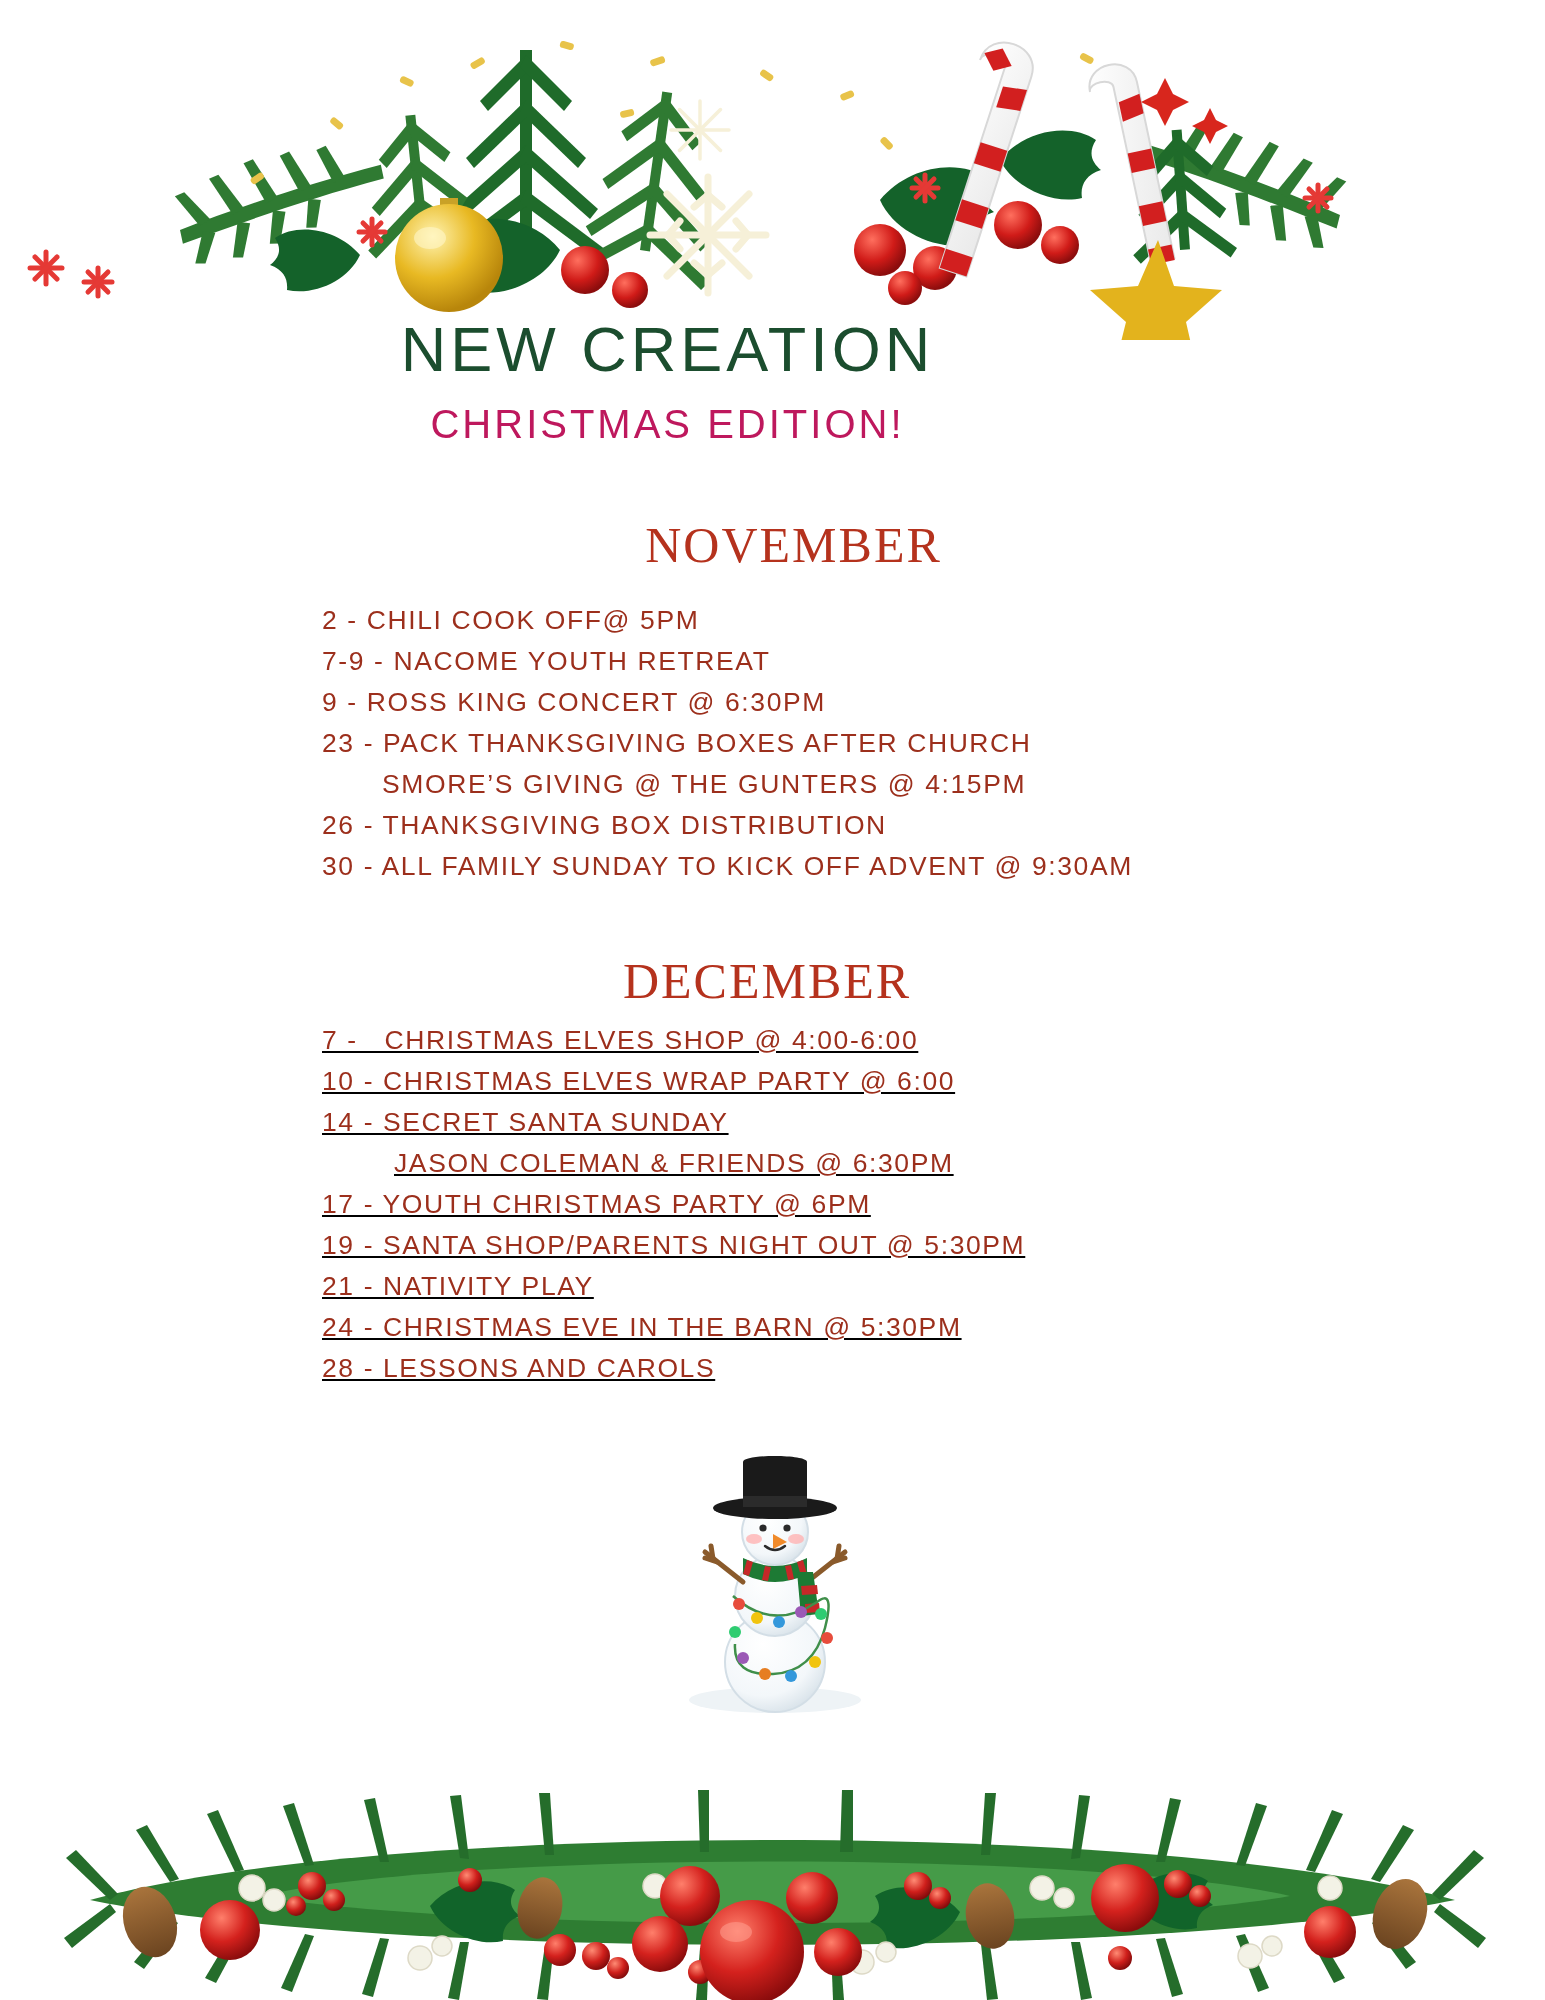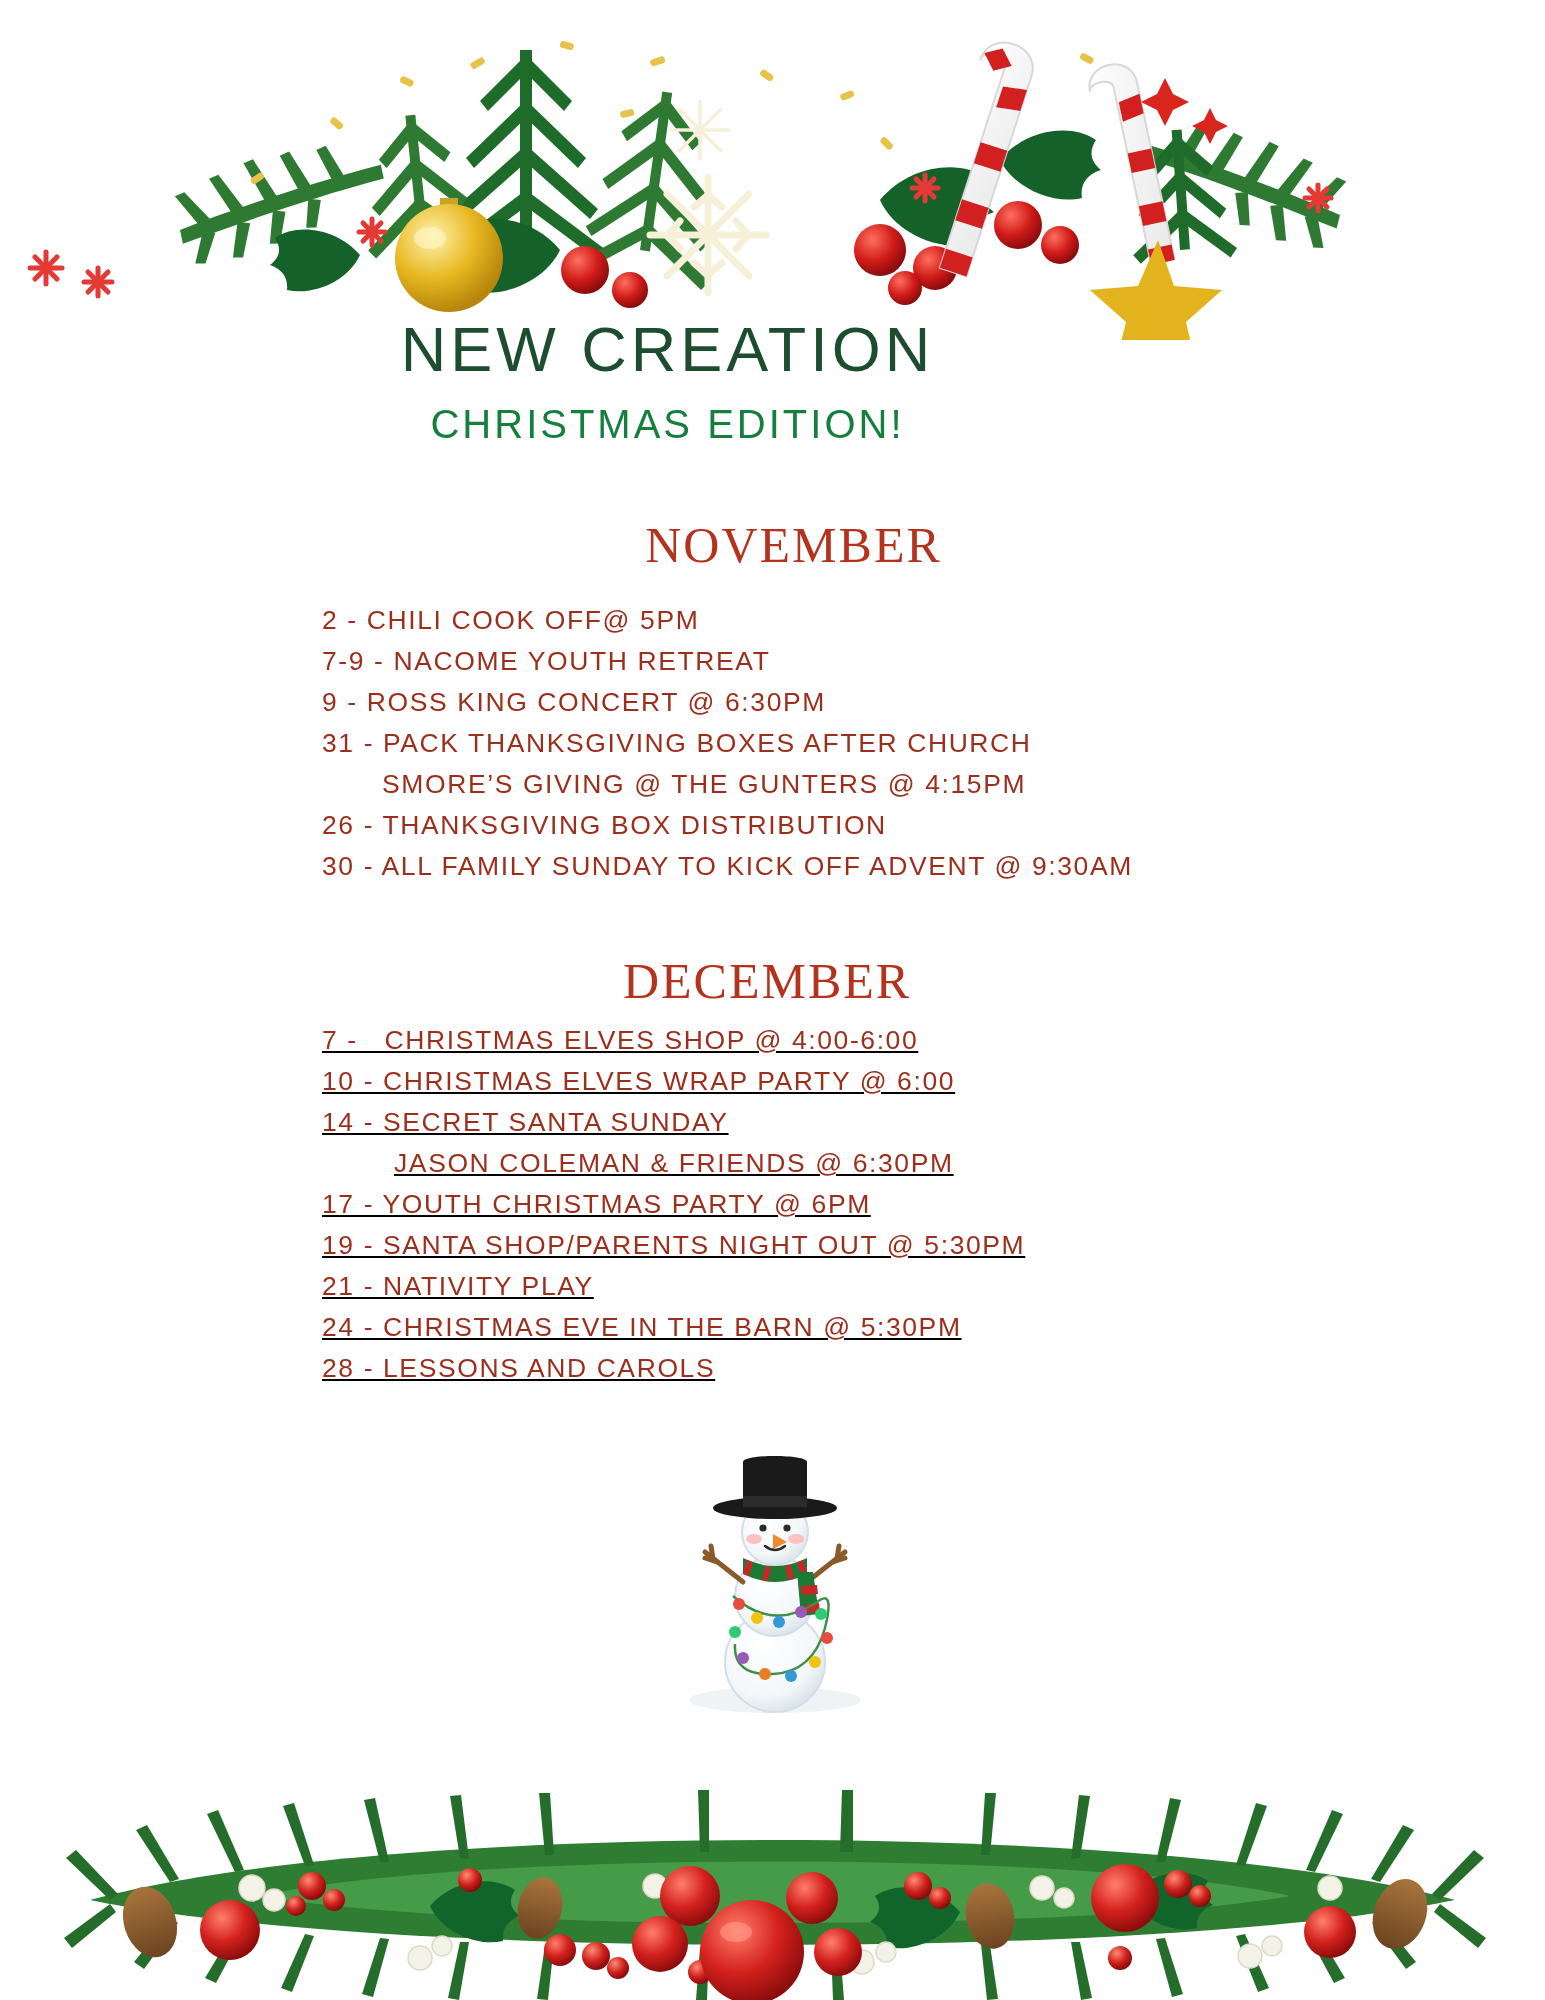--- a/index.html
+++ b/index.html
@@ -47,21 +47,21 @@
     letter-spacing: 4px;
     color: #1b4d2e;
     font-weight: 400;
     line-height: 1.1;
     margin: 0;
   }
   .subtitle {
     font-family: "Liberation Sans", sans-serif;
     font-size: 40px;
     letter-spacing: 3px;
-    color: #15803d;
+    color: #be185d;
     font-weight: 400;
     margin: 18px 0 0 0;
   }
 
   .month-heading {
     font-family: "Liberation Serif", serif;
     font-size: 50px;
     letter-spacing: 2px;
     color: #b5321d;
     text-align: center;
@@ -350,21 +350,21 @@
   <h1 class="main-title">NEW CREATION</h1>
   <h2 class="subtitle">CHRISTMAS EDITION!</h2>
 </div>
 
 <h3 class="month-heading month-nov">NOVEMBER</h3>
 
 <div class="events events-nov">
   <div class="event-line">2 - CHILI COOK OFF@ 5PM</div>
   <div class="event-line">7-9 - NACOME YOUTH RETREAT</div>
   <div class="event-line">9 - ROSS KING CONCERT @ 6:30PM</div>
-  <div class="event-line">31 - PACK THANKSGIVING BOXES AFTER CHURCH</div>
+  <div class="event-line">23 - PACK THANKSGIVING BOXES AFTER CHURCH</div>
   <div class="event-line indented">SMORE’S GIVING @ THE GUNTERS @ 4:15PM</div>
   <div class="event-line">26 - THANKSGIVING BOX DISTRIBUTION</div>
   <div class="event-line">30 - ALL FAMILY SUNDAY TO KICK OFF ADVENT @ 9:30AM</div>
 </div>
 
 <h3 class="month-heading month-dec">DECEMBER</h3>
 
 <div class="events events-dec">
   <div class="event-line">7 -   CHRISTMAS ELVES SHOP @ 4:00-6:00</div>
   <div class="event-line">10 - CHRISTMAS ELVES WRAP PARTY @ 6:00</div>

